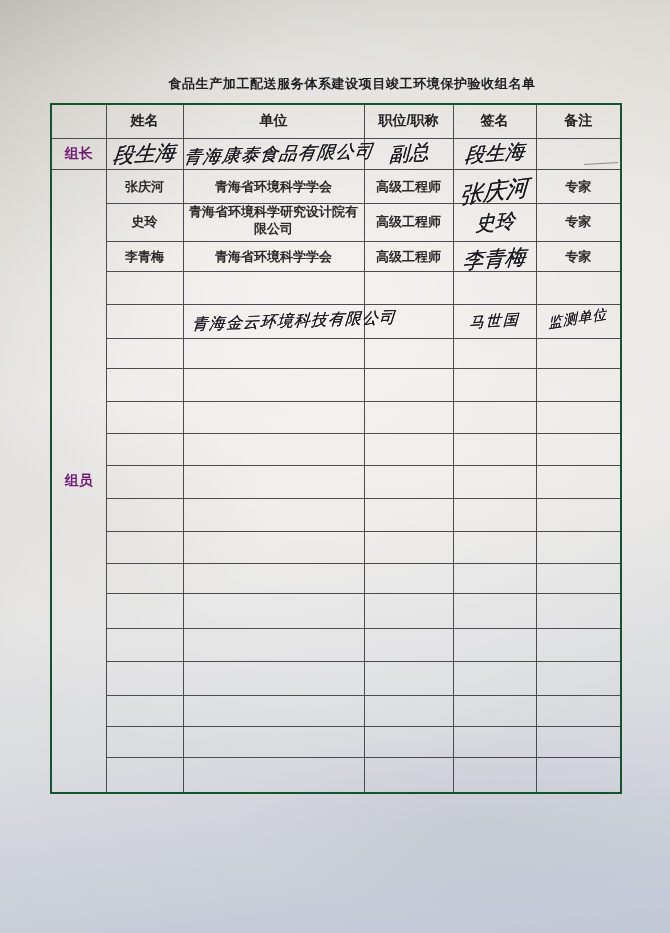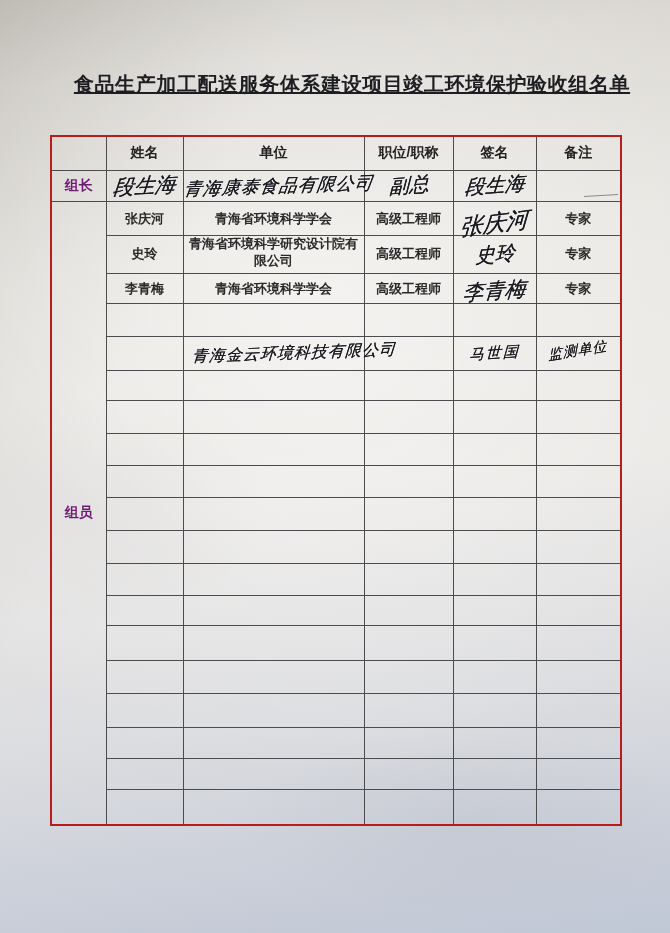--- a/index.html
+++ b/index.html
@@ -16,33 +16,33 @@
       linear-gradient(173deg, #ccc9c3 0%, #dbd8d3 9%, #e7e5e0 28%, #eae8e5 52%, #dcdde0 74%, #c8cdd8 92%, #c0c7d5 100%);
   }
   .sheen{
     position:absolute;inset:0;pointer-events:none;
     background:
       radial-gradient(40% 18% at 12% 55%, rgba(140,140,150,0.10), rgba(0,0,0,0) 70%),
       radial-gradient(50% 14% at 70% 88%, rgba(150,155,170,0.12), rgba(0,0,0,0) 70%);
   }
   .doc-title{
     position:absolute;left:55px;top:70px;width:594px;height:28px;
-    text-align:center;font-size:20px;line-height:28px;font-weight:700;
-    letter-spacing:0.6px;color:#1e1e22;white-space:nowrap;text-decoration:underline;
+    text-align:center;font-size:13px;line-height:28px;font-weight:700;
+    letter-spacing:0.6px;color:#1e1e22;white-space:nowrap;
   }
   table.roster{
     position:absolute;left:50px;top:103px;width:570px;
     border-collapse:collapse;table-layout:fixed;
     color:#262626;
   }
   table.roster,
   table.roster td, table.roster th{
     border:1px solid #4c4c4e;
   }
-  table.roster{border:2px solid #b91c1c;margin-top:32px;}
+  table.roster{border:2px solid #14532d;}
   td,th{
     padding:0;text-align:center;vertical-align:middle;
     overflow:visible;position:relative;
   }
   thead tr{height:34px;}
   th{font-size:14px;font-weight:600;color:#222;}
   .rowlabel{font-size:14px;font-weight:700;color:#701a75;}
   .pr{font-size:13px;font-weight:600;color:#2a2a2a;line-height:1.3;display:inline-block;}
   
   .hw{

